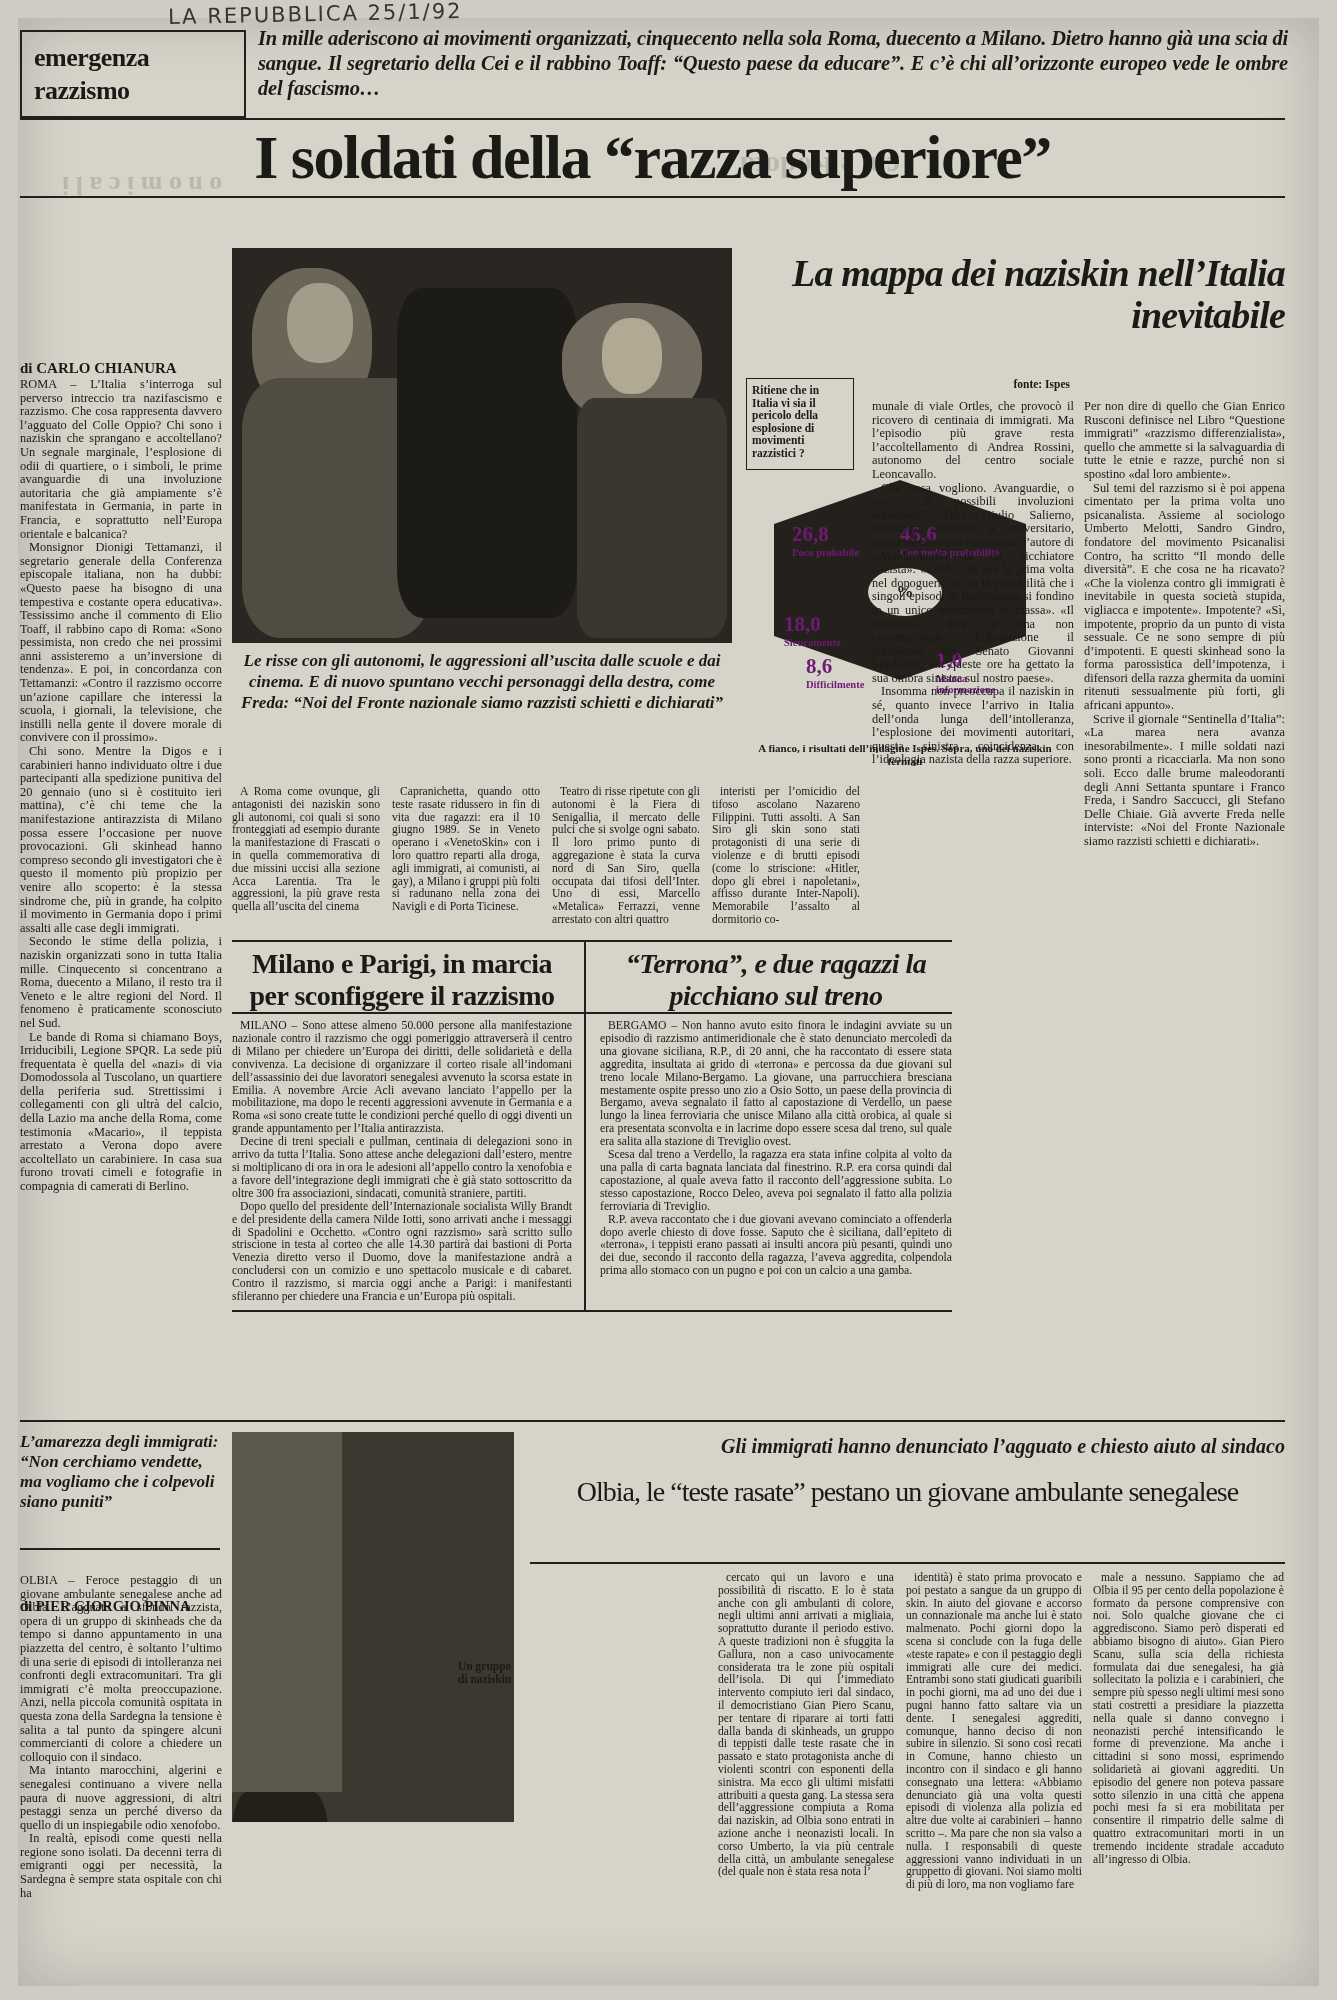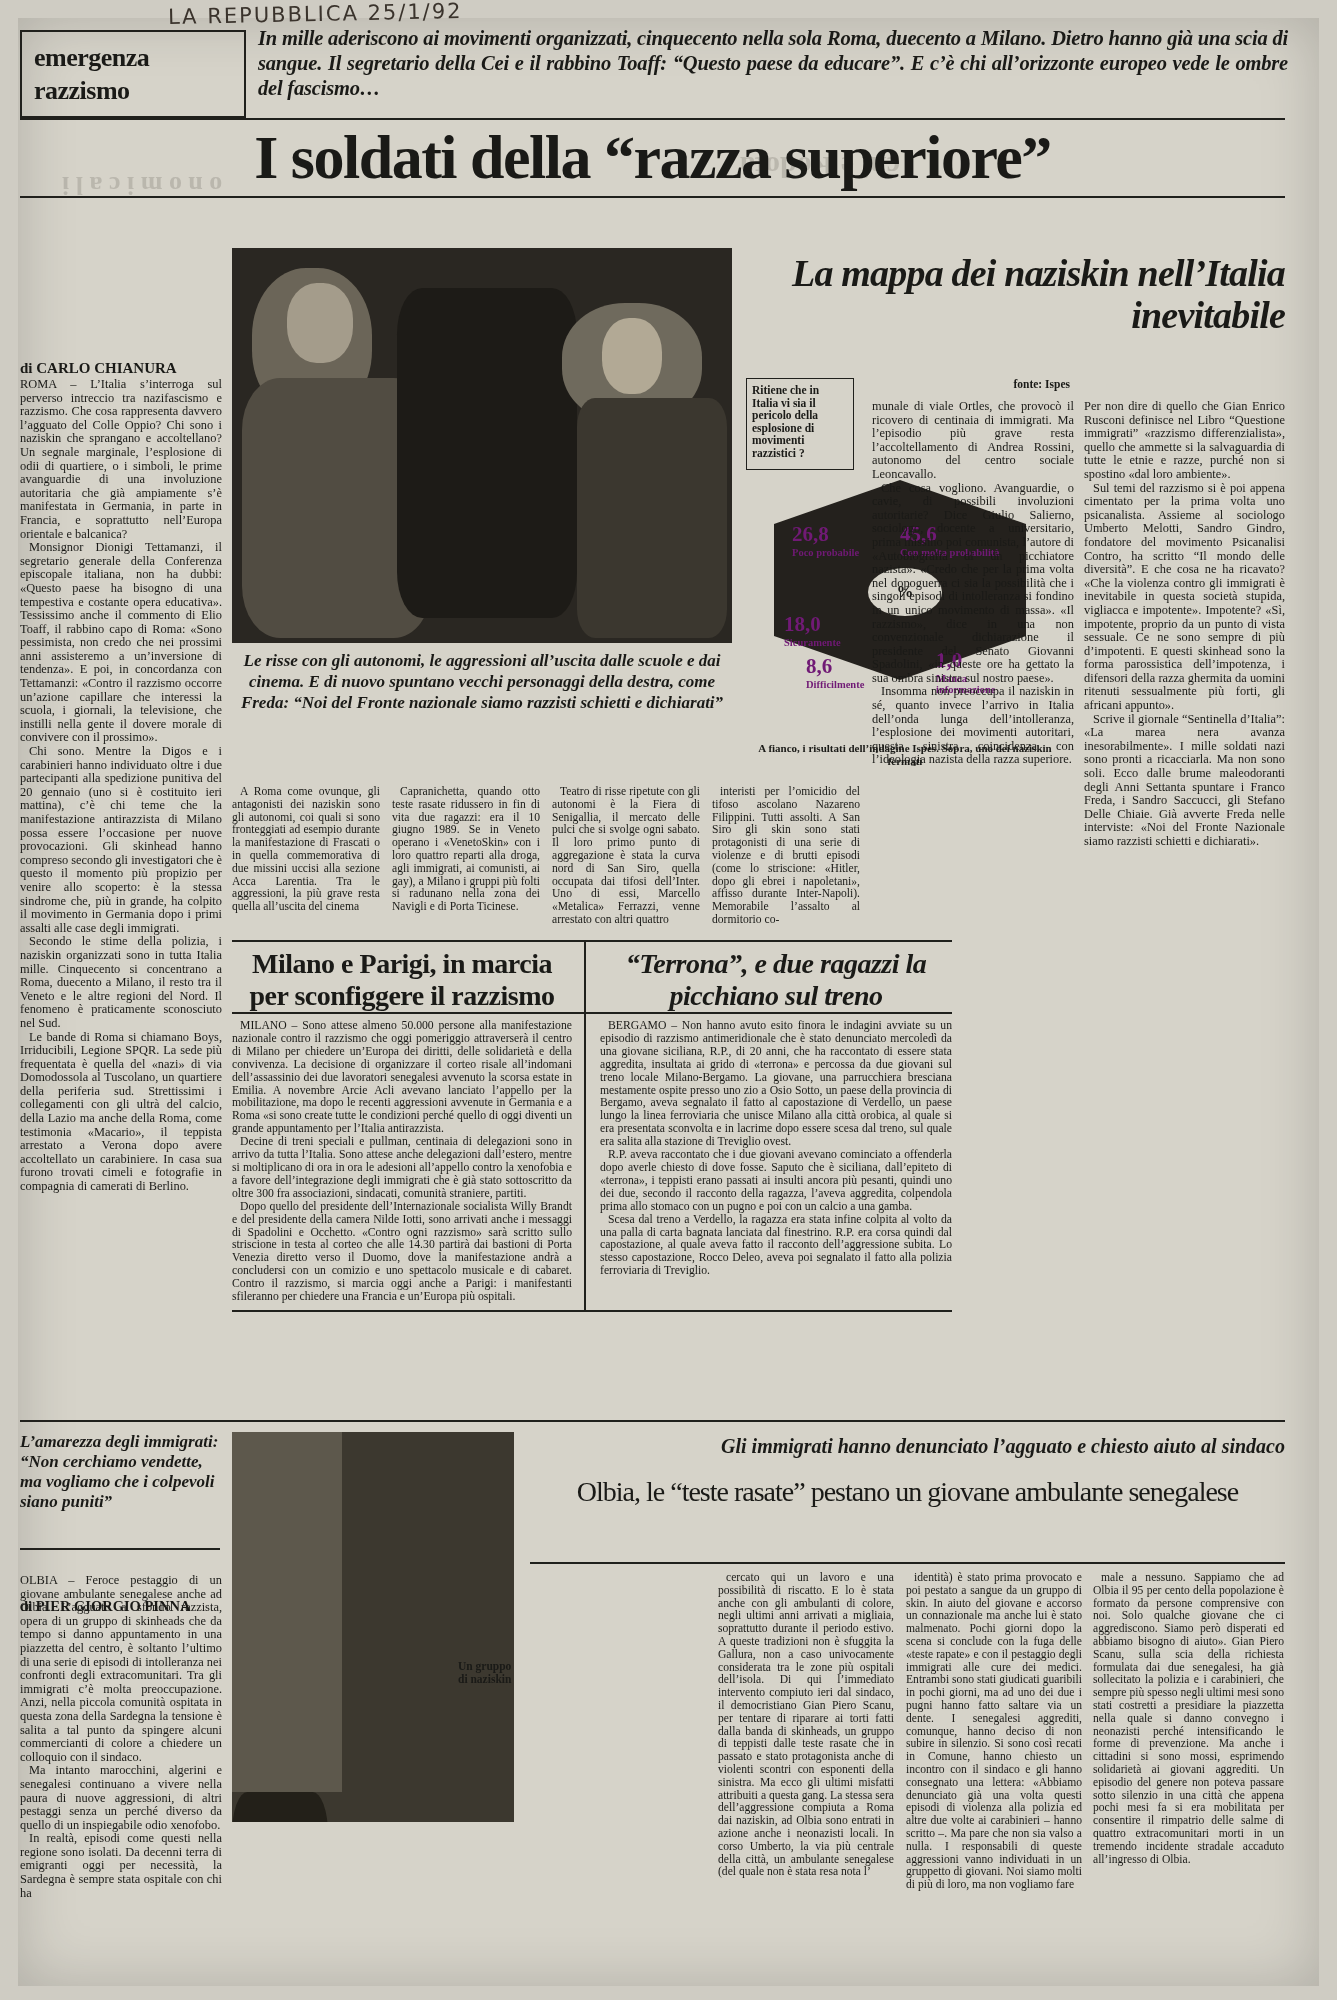--- a/index.html
+++ b/index.html
@@ -202,22 +202,22 @@
   <div class="sub-h1">Milano e Parigi, in marcia per sconfiggere il razzismo</div>
   <div class="sub-h2">“Terrona”, e due ragazzi la picchiano sul treno</div>
 
   <div class="art-l">
     <p>MILANO – Sono attese almeno 50.000 persone alla manifestazione nazionale contro il razzismo che oggi pomeriggio attraverserà il centro di Milano per chiedere un’Europa dei diritti, delle solidarietà e della convivenza. La decisione di organizzare il corteo risale all’indomani dell’assassinio dei due lavoratori senegalesi avvenuto la scorsa estate in Emilia. A novembre Arcie Acli avevano lanciato l’appello per la mobilitazione, ma dopo le recenti aggressioni avvenute in Germania e a Roma «si sono create tutte le condizioni perché quello di oggi diventi un grande appuntamento per l’Italia antirazzista.</p>
     <p>Decine di treni speciali e pullman, centinaia di delegazioni sono in arrivo da tutta l’Italia. Sono attese anche delegazioni dall’estero, mentre si moltiplicano di ora in ora le adesioni all’appello contro la xenofobia e a favore dell’integrazione degli immigrati che è già stato sottoscritto da oltre 300 fra associazioni, sindacati, comunità straniere, partiti.</p>
     <p>Dopo quello del presidente dell’Internazionale socialista Willy Brandt e del presidente della camera Nilde Iotti, sono arrivati anche i messaggi di Spadolini e Occhetto. «Contro ogni razzismo» sarà scritto sullo striscione in testa al corteo che alle 14.30 partirà dai bastioni di Porta Venezia diretto verso il Duomo, dove la manifestazione andrà a concludersi con un comizio e uno spettacolo musicale e di cabaret. Contro il razzismo, si marcia oggi anche a Parigi: i manifestanti sfileranno per chiedere una Francia e un’Europa più ospitali.</p>
   </div>
   <div class="art-r">
     <p>BERGAMO – Non hanno avuto esito finora le indagini avviate su un episodio di razzismo antimeridionale che è stato denunciato mercoledì da una giovane siciliana, R.P., di 20 anni, che ha raccontato di essere stata aggredita, insultata ai grido di «terrona» e percossa da due giovani sul treno locale Milano-Bergamo. La giovane, una parrucchiera bresciana mestamente ospite presso uno zio a Osio Sotto, un paese della provincia di Bergamo, aveva segnalato il fatto al capostazione di Verdello, un paese lungo la linea ferroviaria che unisce Milano alla città orobica, al quale si era presentata sconvolta e in lacrime dopo essere scesa dal treno, sul quale era salita alla stazione di Treviglio ovest.</p>
+    <p>Scesa dal treno a Verdello, la ragazza era stata infine colpita al volto da una palla di carta bagnata lanciata dal finestrino. R.P. era corsa quindi dal capostazione, al quale aveva fatto il racconto dell’aggressione subita. Lo stesso capostazione, Rocco Deleo, aveva poi segnalato il fatto alla polizia ferroviaria di Treviglio.</p>
     <p>R.P. aveva raccontato che i due giovani avevano cominciato a offenderla dopo averle chiesto di dove fosse. Saputo che è siciliana, dall’epiteto di «terrona», i teppisti erano passati ai insulti ancora più pesanti, quindi uno dei due, secondo il racconto della ragazza, l’aveva aggredita, colpendola prima allo stomaco con un pugno e poi con un calcio a una gamba.</p>
-    <p>Scesa dal treno a Verdello, la ragazza era stata infine colpita al volto da una palla di carta bagnata lanciata dal finestrino. R.P. era corsa quindi dal capostazione, al quale aveva fatto il racconto dell’aggressione subita. Lo stesso capostazione, Rocco Deleo, aveva poi segnalato il fatto alla polizia ferroviaria di Treviglio.</p>
   </div>
 
   <div class="rule-3"></div>
   <div class="amarezza">L’amarezza degli immigrati: “Non cerchiamo vendette, ma vogliamo che i colpevoli siano puniti”</div>
   <div class="hrule" style="left:20px;top:1548px;width:200px;"></div>
   <div class="byline2">di PIER GIORGIO PINNA</div>
 
   <div class="photo-bot">
     <div class="fig" style="left:-10px;top:10px;width:110px;height:360px;background:#5d584c;"></div>
     <div class="fig" style="left:92px;top:120px;width:96px;height:260px;background:#232019;border-radius:16%;"></div>

